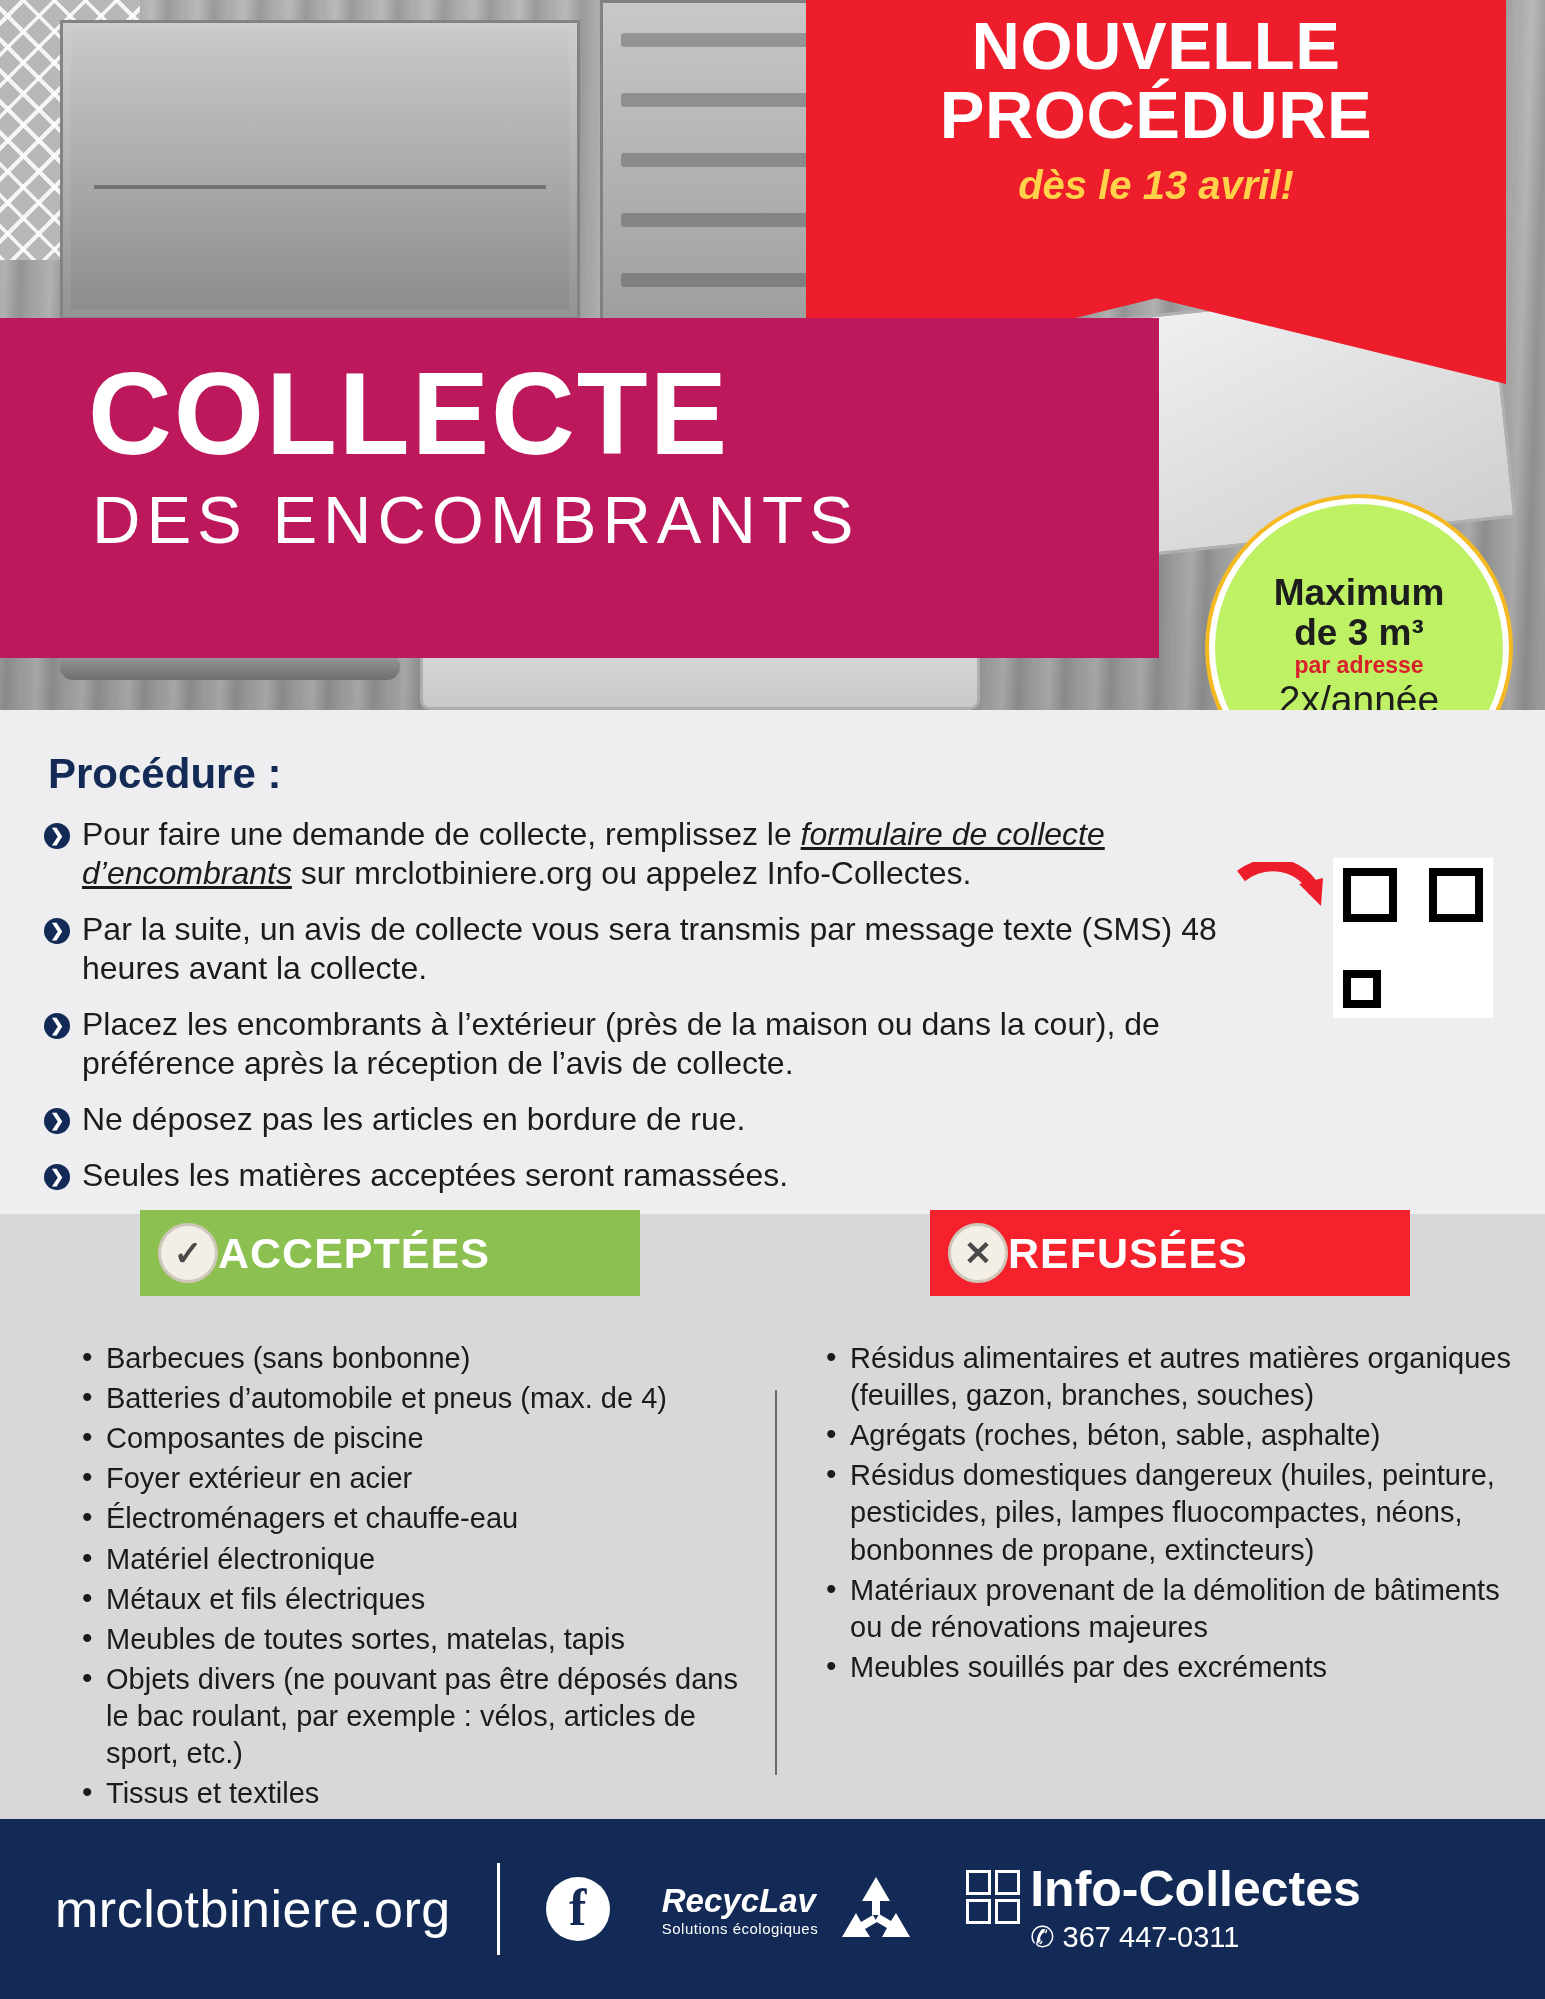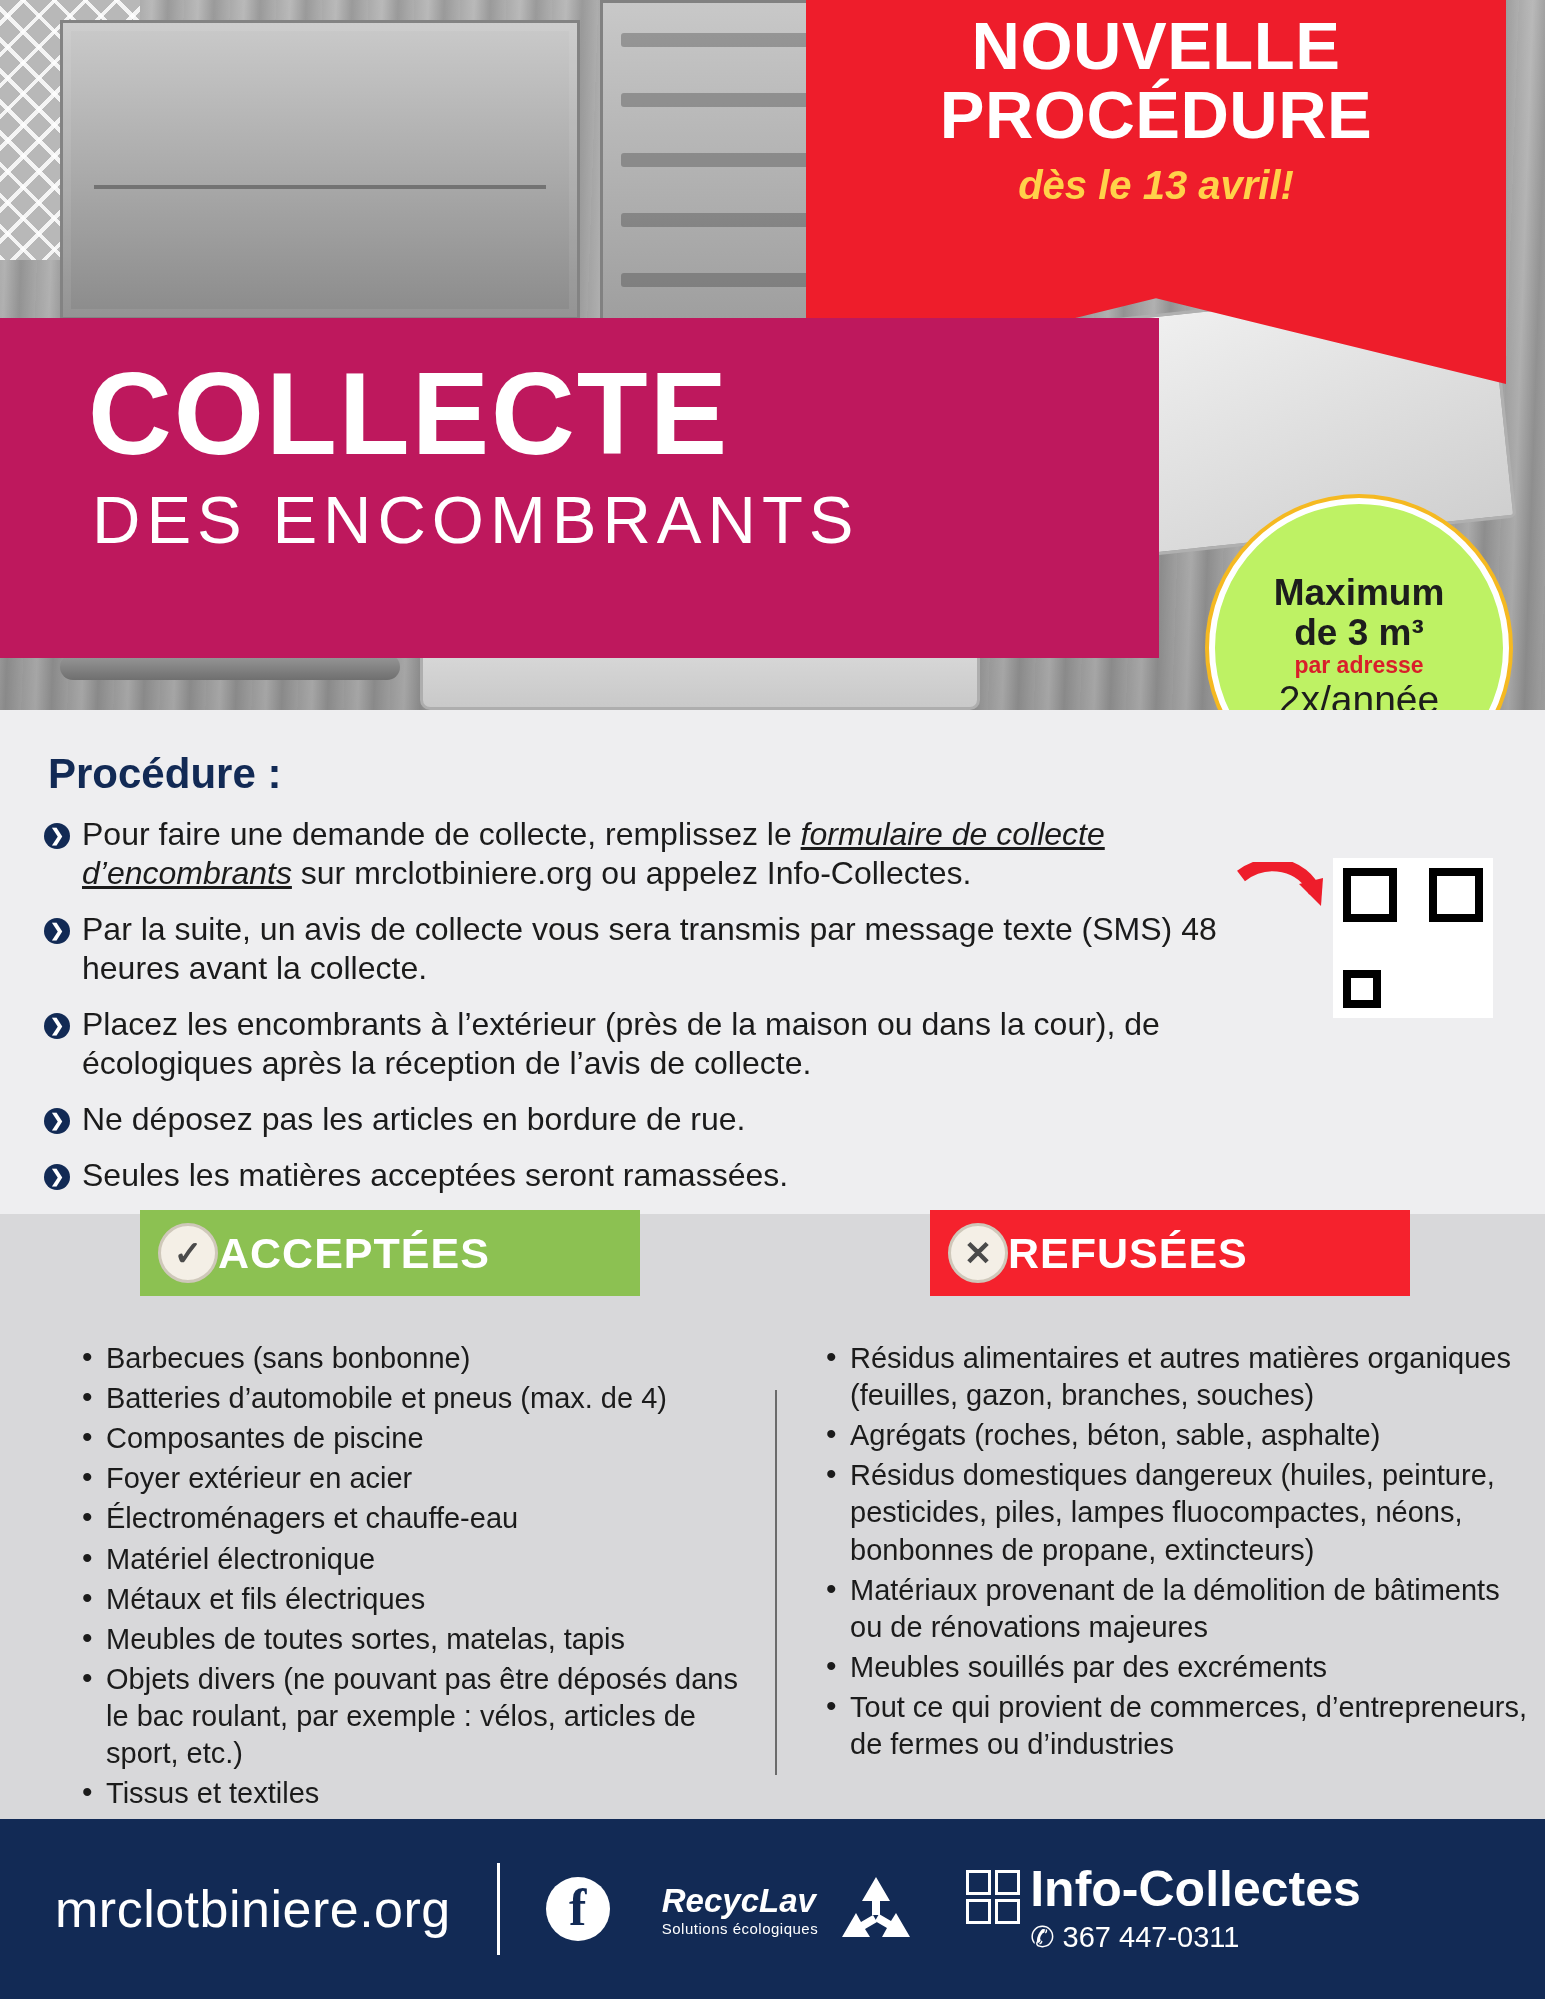--- a/index.html
+++ b/index.html
@@ -278,21 +278,21 @@
       <div class="txt">
         <span>Pour faire une demande de collecte, remplissez le </span><span class="em">formulaire de collecte d’encombrants</span><span> sur mrclotbiniere.org ou appelez Info-Collectes.</span>
       </div>
     </div>
     <div class="step">
       <div class="bullet">❯</div>
       <div class="txt">Par la suite, un avis de collecte vous sera transmis par message texte (SMS) 48 heures avant la collecte.</div>
     </div>
     <div class="step">
       <div class="bullet">❯</div>
-      <div class="txt">Placez les encombrants à l’extérieur (près de la maison ou dans la cour), de écologiques après la réception de l’avis de collecte.</div>
+      <div class="txt">Placez les encombrants à l’extérieur (près de la maison ou dans la cour), de préférence après la réception de l’avis de collecte.</div>
     </div>
     <div class="step">
       <div class="bullet">❯</div>
       <div class="txt">Ne déposez pas les articles en bordure de rue.</div>
     </div>
     <div class="step">
       <div class="bullet">❯</div>
       <div class="txt">Seules les matières acceptées seront ramassées.</div>
     </div>
   </div>
@@ -331,21 +331,20 @@
     <li>Tissus et textiles</li>
     <li>Vêtements et chaussures</li>
   </ul>
 
   <ul class="list" id="list-refuse">
     <li>Résidus alimentaires et autres matières organiques (feuilles, gazon, branches, souches)</li>
     <li>Agrégats (roches, béton, sable, asphalte)</li>
     <li>Résidus domestiques dangereux (huiles, peinture, pesticides, piles, lampes fluocompactes, néons, bonbonnes de propane, extincteurs)</li>
     <li>Matériaux provenant de la démolition de bâtiments ou de rénovations majeures</li>
     <li>Meubles souillés par des excréments</li>
-    <li>Tout ce qui provient de commerces, d’entrepreneurs, de fermes ou d’industries</li>
   </ul>
 
   <div class="footer">
     <div class="site">mrclotbiniere.org</div>
     <div class="vline"></div>
     <div class="fb">f</div>
     <div class="recyclav">
       <div class="r1">RecycLav</div>
       <div class="r2">Solutions écologiques</div>
     </div>

